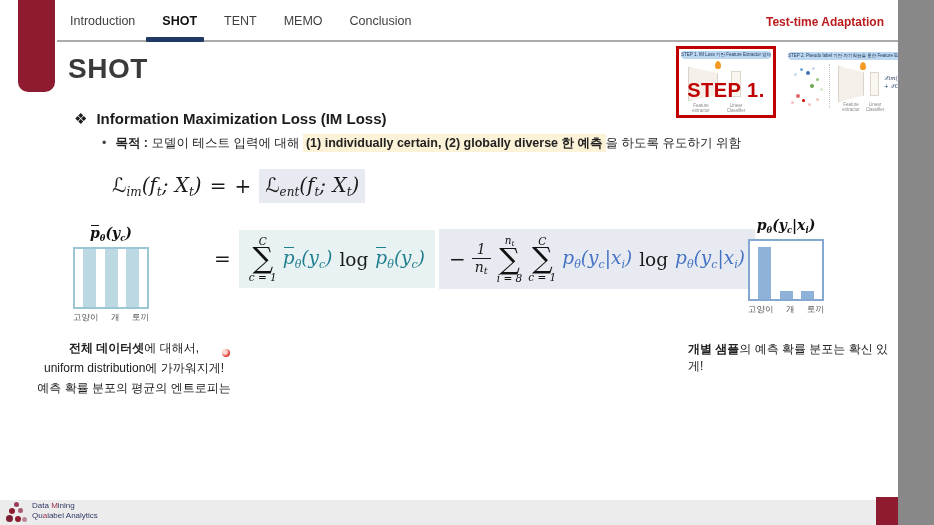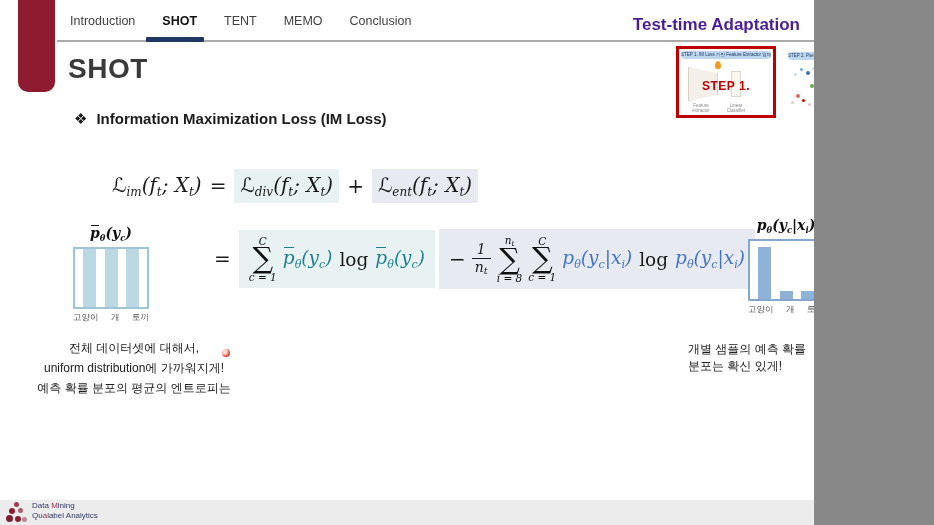--- a/index.html
+++ b/index.html
@@ -1,50 +1,50 @@
 <!DOCTYPE html>
 <html><head>
 <meta charset="utf-8">
 <style>
   * { margin:0; padding:0; box-sizing:border-box; }
   body { background:#888; font-family:"Liberation Sans","DejaVu Sans",sans-serif; }
-  .slide { position:relative; width:814px; height:525px; background:#fff; overflow:hidden;padding-left:16px; }
+  .slide { position:relative; width:898px; height:525px; background:#fff; overflow:hidden;padding-left:16px; }
 
   
   .accent-block { position:absolute; left:18px; top:0; width:37px; height:92px;
     background:#8E1B2F; border-radius:0 0 10px 10px; }
   .nav-tabs { position:absolute; left:70px; top:14px; display:flex; gap:27px;
     font-size:12.5px; color:#3f3f3f; }
   .nav-tabs .tab { cursor:pointer; }
   .nav-tabs .tab.active { font-weight:700; color:#111; }
   .nav-line { position:absolute; left:57px; top:40px; width:877px; height:2px; background:#ababab; }
   .nav-underline { position:absolute; left:146px; top:37px; width:58px; height:5px;
     background:#1F3864; border-radius:1px; }
-  .nav-right { position:absolute; right:14px; top:15px; font-size:17px; font-weight:700; color:#4c1d95; }
+  .nav-right { position:absolute; right:14px; top:15px; font-size:12px; font-weight:700; color:#b91c1c; }
 
   .page-title { position:absolute; left:68px; top:53px; font-size:28px; font-weight:700;
     color:#3a3a3a; letter-spacing:0.5px; }
 
   
   .thumb { position:absolute; background:#fff; font-family:"Liberation Sans",sans-serif; }
   .thumb1 { left:676px; top:46px; width:100px; height:72px; border:3px solid #C00000; }
   .thumb2 { left:786px; top:50px; width:146px; height:64px; }
   .thumb-header { height:8px; margin:2px 2px 2px; background:#BDD7EE; border-radius:4px;
     font-size:4.5px; line-height:8px; color:#1F3864; text-align:center;
     white-space:nowrap; overflow:hidden; }
   .thumb-body { position:relative; height:calc(100% - 14px); }
   .trap { position:absolute; background:#f4f0e9; border:1px solid #d9d2c6;
     -webkit-clip-path:polygon(0 0,100% 18%,100% 82%,0 100%); clip-path:polygon(0 0,100% 18%,100% 82%,0 100%); }
   .clsrect { position:absolute; background:#faf7f1; border:1px solid #ddd6ca; }
   .flame { position:absolute; width:6px; height:8px; background:#f59a23;
     border-radius:50% 50% 50% 50% / 65% 65% 35% 35%; }
   .tlabel { position:absolute; font-size:4.5px; color:#8a8a8a; text-align:center;
     line-height:1.15; width:26px; }
   .step1-overlay { position:absolute; left:1px; top:18px; width:92px; text-align:center;
-    font-size:12px; font-weight:800; color:#C00000; letter-spacing:0.5px; }
+    font-size:20px; font-weight:800; color:#C00000; letter-spacing:0.5px; }
   .scatter { position:absolute; left:0; top:2px; width:44px; height:44px;
     border-right:1px dotted #c4c4c4; }
   .dot { position:absolute; width:3px; height:3px; border-radius:50%; }
   .t2-formula { position:absolute; right:0; top:12px; width:48px; font-size:5.5px;
     color:#203864; font-family:"DejaVu Serif",serif; font-style:italic; line-height:1.5; }
 
   
   .section-heading { position:absolute; left:74px; top:110px; font-size:15px;
     font-weight:700; color:#1c1c1c; }
   .section-heading .diamond { margin-right:9px; }
@@ -93,21 +93,21 @@
   .bar { width:13px; }
   .chart-left  .bar { background:#BCD9E3; }
   .chart-right .bar { background:#8FB2D9; }
   .chart-cats { display:flex; justify-content:space-between; padding:0 3px; margin-top:3px;
     font-size:8.5px; color:#505050; }
 
   
   .cap-left { position:absolute; left:12px; top:339px; width:244px; text-align:center;
     font-size:12px; color:#202020; line-height:1.65; }
   .cap-right { position:absolute; left:688px; top:341px; font-size:12px; color:#202020; }
-  .cap-left b, .cap-right b { font-weight:400; }
+  .cap-left b, .cap-right b { font-weight:700; }
   .laser-dot { position:absolute; left:222px; top:349px; width:8px; height:8px; border-radius:50%;
     background:radial-gradient(circle at 35% 35%, #ffd9d4 0 28%, #e03b2f 65%); }
 
   
   .footer-strip { position:absolute; left:0; top:500px; width:876px; height:25px; background:#ECECEC; }
   .pagebox { position:absolute; left:876px; top:497px; width:58px; height:28px; background:#8E1B2F;
     color:#fff; display:flex; align-items:center; justify-content:center;
     font-size:12.5px; font-weight:700; }
   .logo { position:absolute; left:6px; top:501px; display:flex; gap:4px; }
   .logo-dots { position:relative; width:22px; height:22px; }
@@ -173,25 +173,27 @@
         <div>ℒim(ft; Xt)</div>
         <div>+ ℒCE(f̂t, ft(xt))</div>
       </div>
     </div>
   </div>
 
   <div class="section-heading">
     <span class="diamond">❖</span><span>Information Maximization Loss (IM Loss)</span>
   </div>
 
+  <div class="purpose-line">
+    <span class="bullet">•</span><b>목적 :</b><span> 모델이 테스트 입력에 대해 </span><span class="hl-y">(1) individually certain, (2) globally diverse 한 예측</span><span>을 하도록 유도하기 위함</span>
+  </div>
 
   <div class="formula1 math">
     <span class="term plain"><span>ℒ</span><span class="s">im</span><span>(f</span><span class="s">t</span><span>; X</span><span class="s">t</span><span>)</span></span>
     <span class="op2">=</span>
-    <span class="term hl-cyan"><span>ℒ</span><span class="s">div</span><span>(f</span><span class="s">t</span><span>; X</span><span class="s">t</span><span>)</span></span>
     <span class="op2">+</span>
     <span class="term hl-gray"><span>ℒ</span><span class="s">ent</span><span>(f</span><span class="s">t</span><span>; X</span><span class="s">t</span><span>)</span></span>
   </div>
 
   <div class="formula2 math">
     <span class="op2">=</span>
 
     <span class="seg hl-cyan">
       <span class="sum">
           <span class="lim">C</span>

